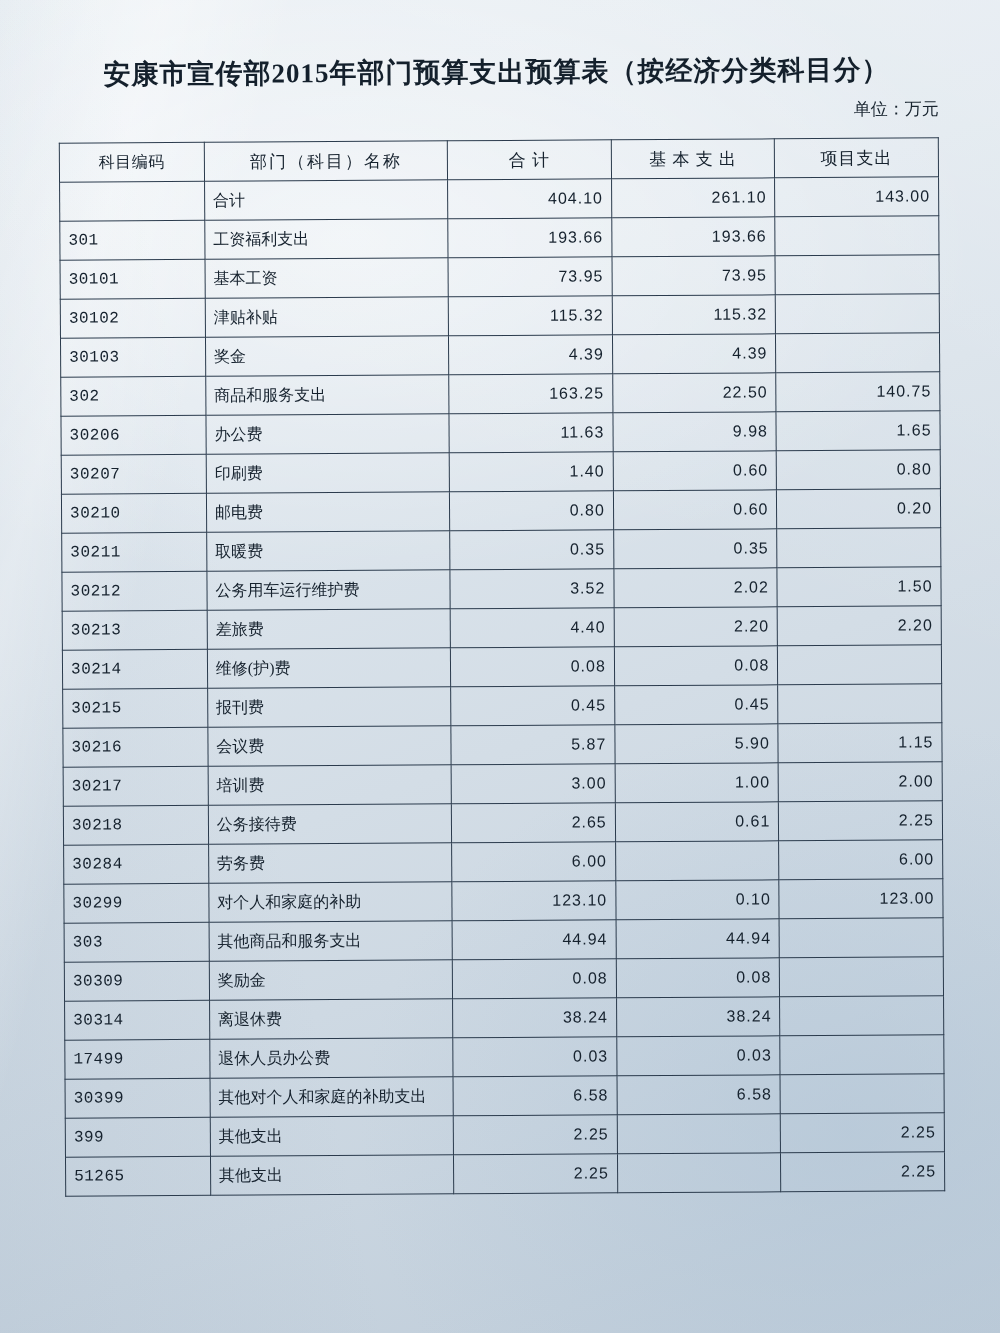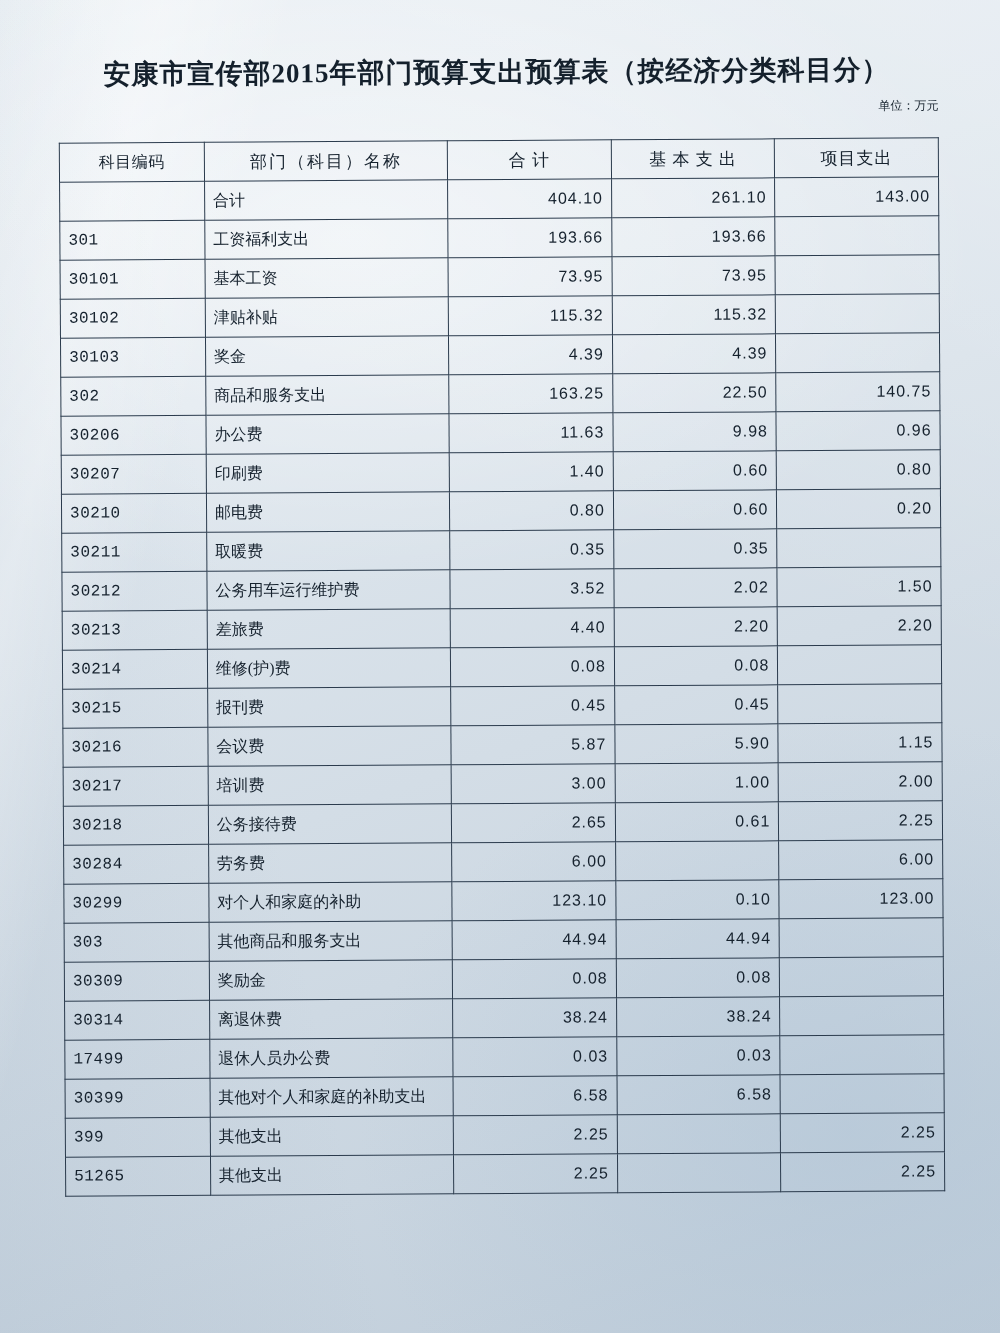--- a/index.html
+++ b/index.html
@@ -60,21 +60,21 @@
     font-weight: bold;
     letter-spacing: 1px;
     color: #14202c;
     font-family: "Liberation Serif", "DejaVu Serif", serif;
   }
 
   .unit-label {
     position: absolute;
     right: 58px;
     top: 100px;
-    font-size: 12px;
+    font-size: 17px;
     color: #18242f;
   }
 
   table.budget {
     position: absolute;
     left: 62px;
     top: 140px;
     width: 880px;
     border-collapse: collapse;
     color: #16222e;
@@ -185,21 +185,21 @@
           <td class="c-name lvl1">商品和服务支出</td>
           <td class="c-num">163.25</td>
           <td class="c-num">22.50</td>
           <td class="c-num">140.75</td>
         </tr>
         <tr>
           <td class="c-code code-lvl2">30206</td>
           <td class="c-name lvl2">办公费</td>
           <td class="c-num">11.63</td>
           <td class="c-num">9.98</td>
-          <td class="c-num">0.96</td>
+          <td class="c-num">1.65</td>
         </tr>
         <tr>
           <td class="c-code code-lvl2">30207</td>
           <td class="c-name lvl2">印刷费</td>
           <td class="c-num">1.40</td>
           <td class="c-num">0.60</td>
           <td class="c-num">0.80</td>
         </tr>
         <tr>
           <td class="c-code code-lvl2">30210</td>

